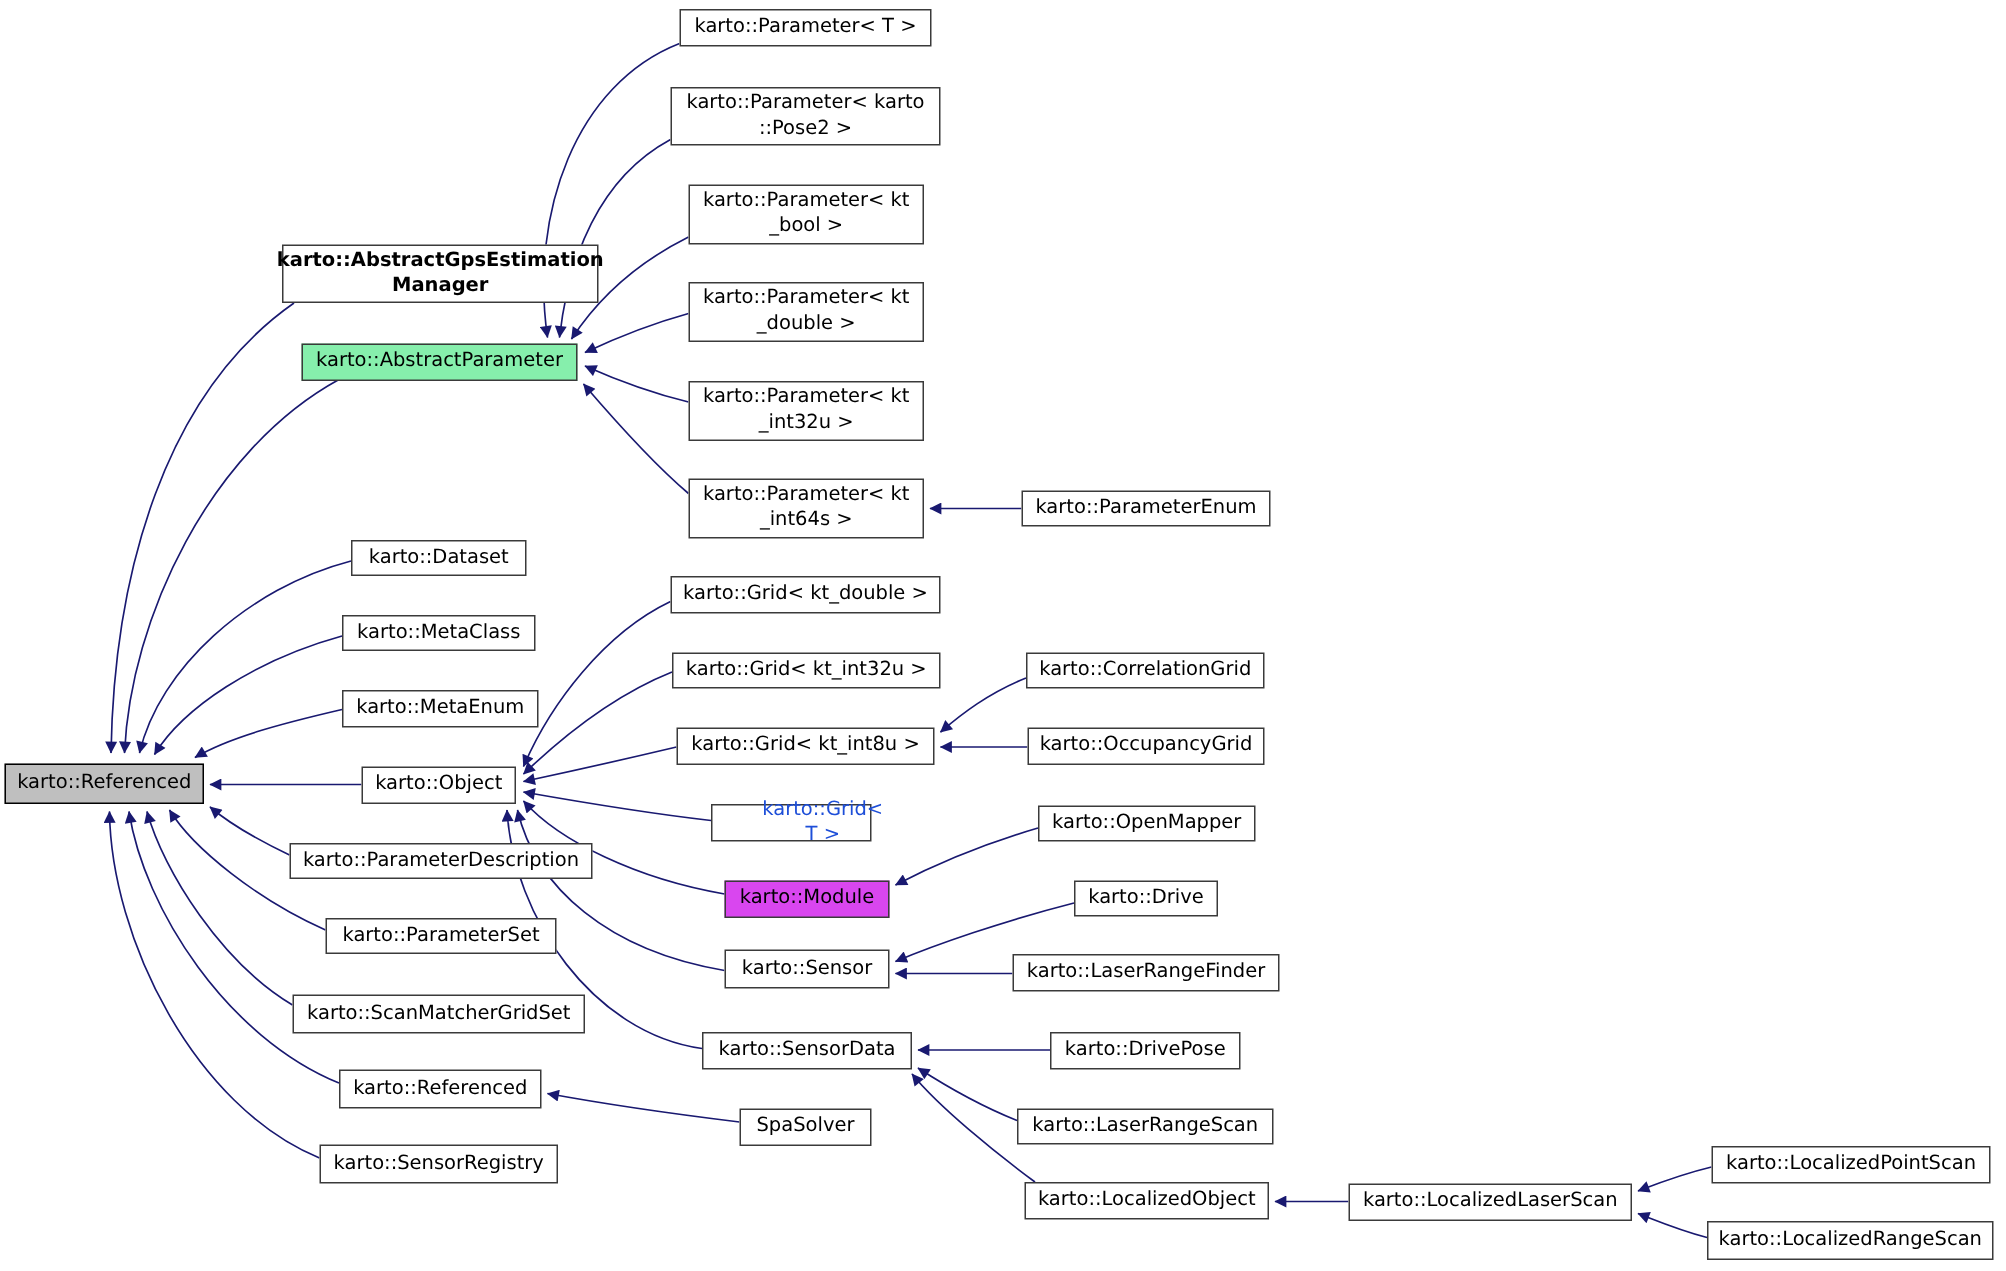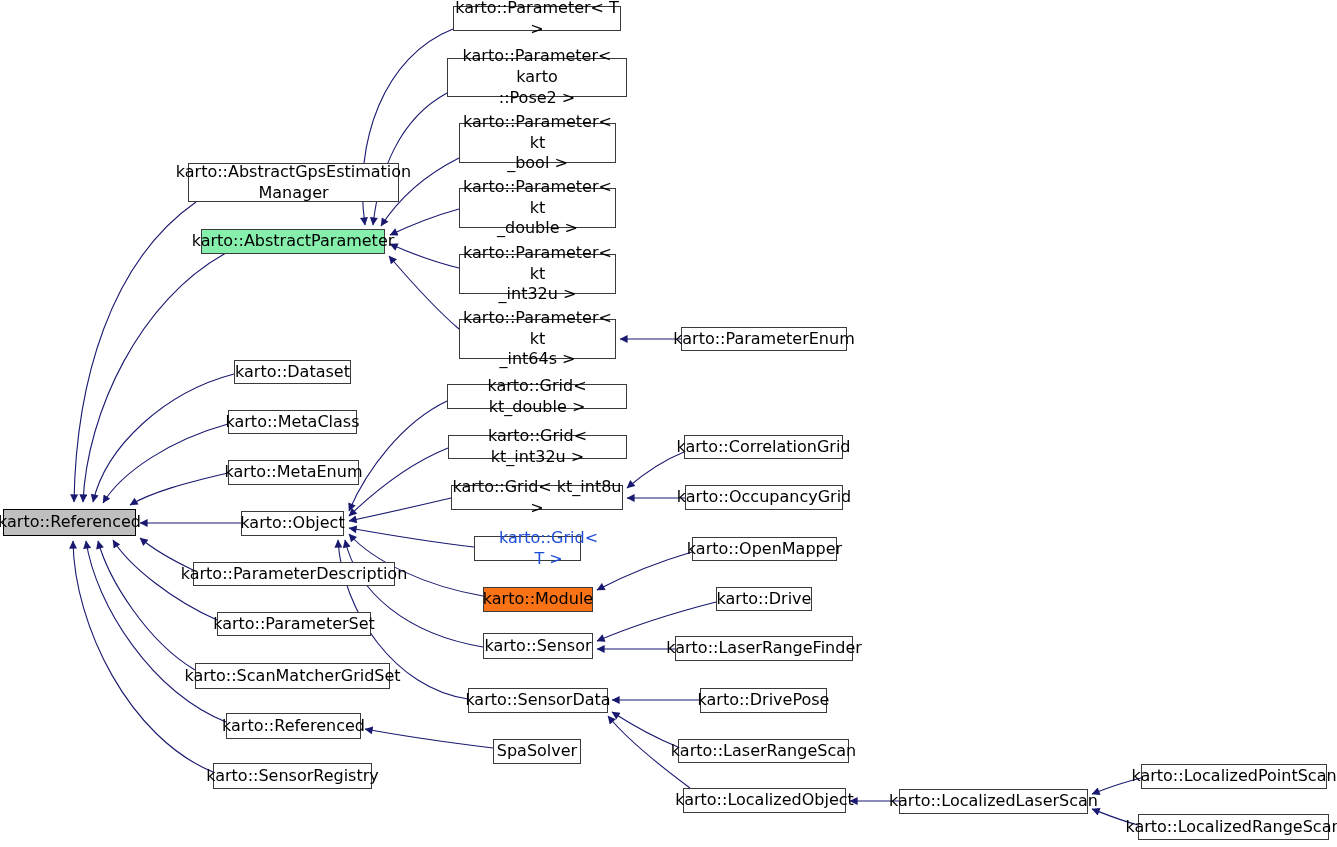--- a/index.html
+++ b/index.html
@@ -19,21 +19,21 @@
   #edge-layer path.edge {
     fill: none;
     stroke-width: 1.1px;
   }
   .node {
     position: absolute;
     box-sizing: border-box;
     border: 1px solid #3a3a3a;
     background: #ffffff;
     color: #000000;
-    font-size: 16px;
+    font-size: 13px;
     line-height: 1.3;
     display: flex;
     align-items: center;
     justify-content: center;
     text-align: center;
     white-space: pre-line;
     cursor: pointer;
   }
   .node.highlighted {
     background: #bfbfbf;
@@ -86,21 +86,21 @@
         <path class="edge" d="M 690,788 C 663,768 626,738 608,716" stroke="#191970" marker-end="url(#arrow)"></path>
         <path class="edge" d="M 899,801 L 850,801" stroke="#191970" marker-end="url(#arrow)"></path>
         <path class="edge" d="M 1141,778 C 1120,783 1105,789 1092,794" stroke="#191970" marker-end="url(#arrow)"></path>
         <path class="edge" d="M 1138,825 C 1119,820 1105,814 1092,809" stroke="#191970" marker-end="url(#arrow)"></path>
         <path class="edge" d="M 493,748 C 452,743 403,736 365,729" stroke="#191970" marker-end="url(#arrow)"></path>
       </g>
   </svg>
 
   <div id="node-layer">
       <div class="node highlighted" style="left: 3px; top: 509px; width: 133px; height: 27px; background: rgb(191, 191, 191); color: rgb(0, 0, 0);">karto::Referenced</div>
-      <div class="node" style="left: 188px; top: 163px; width: 211px; height: 39px; border-color: rgb(58, 58, 58); background: rgb(255, 255, 255); color: rgb(0, 0, 0);">karto::AbstractGpsEstimation
+      <div class="node" style="left: 188px; top: 163px; width: 211px; height: 39px; border-color: rgb(58, 58, 58); background: rgb(255, 255, 255); color: rgb(0, 0, 0); font-weight: bold;">karto::AbstractGpsEstimation
 Manager</div>
       <div class="node" style="left: 201px; top: 229px; width: 184px; height: 25px; border-color: rgb(58, 58, 58); background: #86efac; color: rgb(0, 0, 0);">karto::AbstractParameter</div>
       <div class="node" style="left: 453px; top: 6px; width: 168px; height: 25px; border-color: rgb(58, 58, 58); background: rgb(255, 255, 255); color: rgb(0, 0, 0);">karto::Parameter&lt; T &gt;</div>
       <div class="node" style="left: 447px; top: 58px; width: 180px; height: 39px; border-color: rgb(58, 58, 58); background: rgb(255, 255, 255); color: rgb(0, 0, 0);">karto::Parameter&lt; karto
 ::Pose2 &gt;</div>
       <div class="node" style="left: 459px; top: 123px; width: 157px; height: 40px; border-color: rgb(58, 58, 58); background: rgb(255, 255, 255); color: rgb(0, 0, 0);">karto::Parameter&lt; kt
 _bool &gt;</div>
       <div class="node" style="left: 459px; top: 188px; width: 157px; height: 40px; border-color: rgb(58, 58, 58); background: rgb(255, 255, 255); color: rgb(0, 0, 0);">karto::Parameter&lt; kt
 _double &gt;</div>
       <div class="node" style="left: 459px; top: 254px; width: 157px; height: 40px; border-color: rgb(58, 58, 58); background: rgb(255, 255, 255); color: rgb(0, 0, 0);">karto::Parameter&lt; kt
@@ -114,21 +114,21 @@
       <div class="node" style="left: 448px; top: 435px; width: 179px; height: 24px; border-color: rgb(58, 58, 58); background: rgb(255, 255, 255); color: rgb(0, 0, 0);">karto::Grid&lt; kt_int32u &gt;</div>
       <div class="node" style="left: 228px; top: 460px; width: 131px; height: 25px; border-color: rgb(58, 58, 58); background: rgb(255, 255, 255); color: rgb(0, 0, 0);">karto::MetaEnum</div>
       <div class="node" style="left: 451px; top: 485px; width: 172px; height: 25px; border-color: rgb(58, 58, 58); background: rgb(255, 255, 255); color: rgb(0, 0, 0);">karto::Grid&lt; kt_int8u &gt;</div>
       <div class="node" style="left: 241px; top: 511px; width: 103px; height: 25px; border-color: rgb(58, 58, 58); background: rgb(255, 255, 255); color: rgb(0, 0, 0);">karto::Object</div>
       <div class="node" style="left: 474px; top: 536px; width: 107px; height: 25px; border-color: rgb(58, 58, 58); background: rgb(255, 255, 255); color: #1d4ed8; padding-left: 42px;">karto::Grid&lt; T &gt;</div>
       <div class="node" style="left: 684px; top: 435px; width: 159px; height: 24px; border-color: rgb(58, 58, 58); background: rgb(255, 255, 255); color: rgb(0, 0, 0);">karto::CorrelationGrid</div>
       <div class="node" style="left: 685px; top: 485px; width: 158px; height: 25px; border-color: rgb(58, 58, 58); background: rgb(255, 255, 255); color: rgb(0, 0, 0);">karto::OccupancyGrid</div>
       <div class="node" style="left: 692px; top: 537px; width: 145px; height: 24px; border-color: rgb(58, 58, 58); background: rgb(255, 255, 255); color: rgb(0, 0, 0);">karto::OpenMapper</div>
       <div class="node" style="left: 716px; top: 587px; width: 96px; height: 24px; border-color: rgb(58, 58, 58); background: rgb(255, 255, 255); color: rgb(0, 0, 0);">karto::Drive</div>
       <div class="node" style="left: 675px; top: 636px; width: 178px; height: 25px; border-color: rgb(58, 58, 58); background: rgb(255, 255, 255); color: rgb(0, 0, 0);">karto::LaserRangeFinder</div>
-      <div class="node" style="left: 483px; top: 587px; width: 110px; height: 25px; border-color: rgb(58, 58, 58); background: #f97316; color: rgb(0, 0, 0);">karto::Module</div>
+      <div class="node" style="left: 483px; top: 587px; width: 110px; height: 25px; border-color: rgb(58, 58, 58); background: #d946ef; color: rgb(0, 0, 0);">karto::Module</div>
       <div class="node" style="left: 483px; top: 633px; width: 110px; height: 26px; border-color: rgb(58, 58, 58); background: rgb(255, 255, 255); color: rgb(0, 0, 0);">karto::Sensor</div>
       <div class="node" style="left: 468px; top: 688px; width: 140px; height: 25px; border-color: rgb(58, 58, 58); background: rgb(255, 255, 255); color: rgb(0, 0, 0);">karto::SensorData</div>
       <div class="node" style="left: 700px; top: 688px; width: 127px; height: 25px; border-color: rgb(58, 58, 58); background: rgb(255, 255, 255); color: #000000;">karto::DrivePose</div>
       <div class="node" style="left: 678px; top: 739px; width: 171px; height: 24px; border-color: rgb(58, 58, 58); background: rgb(255, 255, 255); color: rgb(0, 0, 0);">karto::LaserRangeScan</div>
       <div class="node" style="left: 683px; top: 788px; width: 163px; height: 25px; border-color: rgb(58, 58, 58); background: rgb(255, 255, 255); color: rgb(0, 0, 0);">karto::LocalizedObject</div>
       <div class="node" style="left: 899px; top: 789px; width: 189px; height: 25px; border-color: rgb(58, 58, 58); background: rgb(255, 255, 255); color: rgb(0, 0, 0);">karto::LocalizedLaserScan</div>
       <div class="node" style="left: 1141px; top: 764px; width: 186px; height: 25px; border-color: rgb(58, 58, 58); background: rgb(255, 255, 255); color: rgb(0, 0, 0);">karto::LocalizedPointScan</div>
       <div class="node" style="left: 1138px; top: 814px; width: 191px; height: 26px; border-color: rgb(58, 58, 58); background: rgb(255, 255, 255); color: rgb(0, 0, 0);">karto::LocalizedRangeScan</div>
       <div class="node" style="left: 193px; top: 562px; width: 202px; height: 24px; border-color: rgb(58, 58, 58); background: rgb(255, 255, 255); color: rgb(0, 0, 0);">karto::ParameterDescription</div>
       <div class="node" style="left: 217px; top: 612px; width: 154px; height: 24px; border-color: rgb(58, 58, 58); background: rgb(255, 255, 255); color: rgb(0, 0, 0);">karto::ParameterSet</div>

